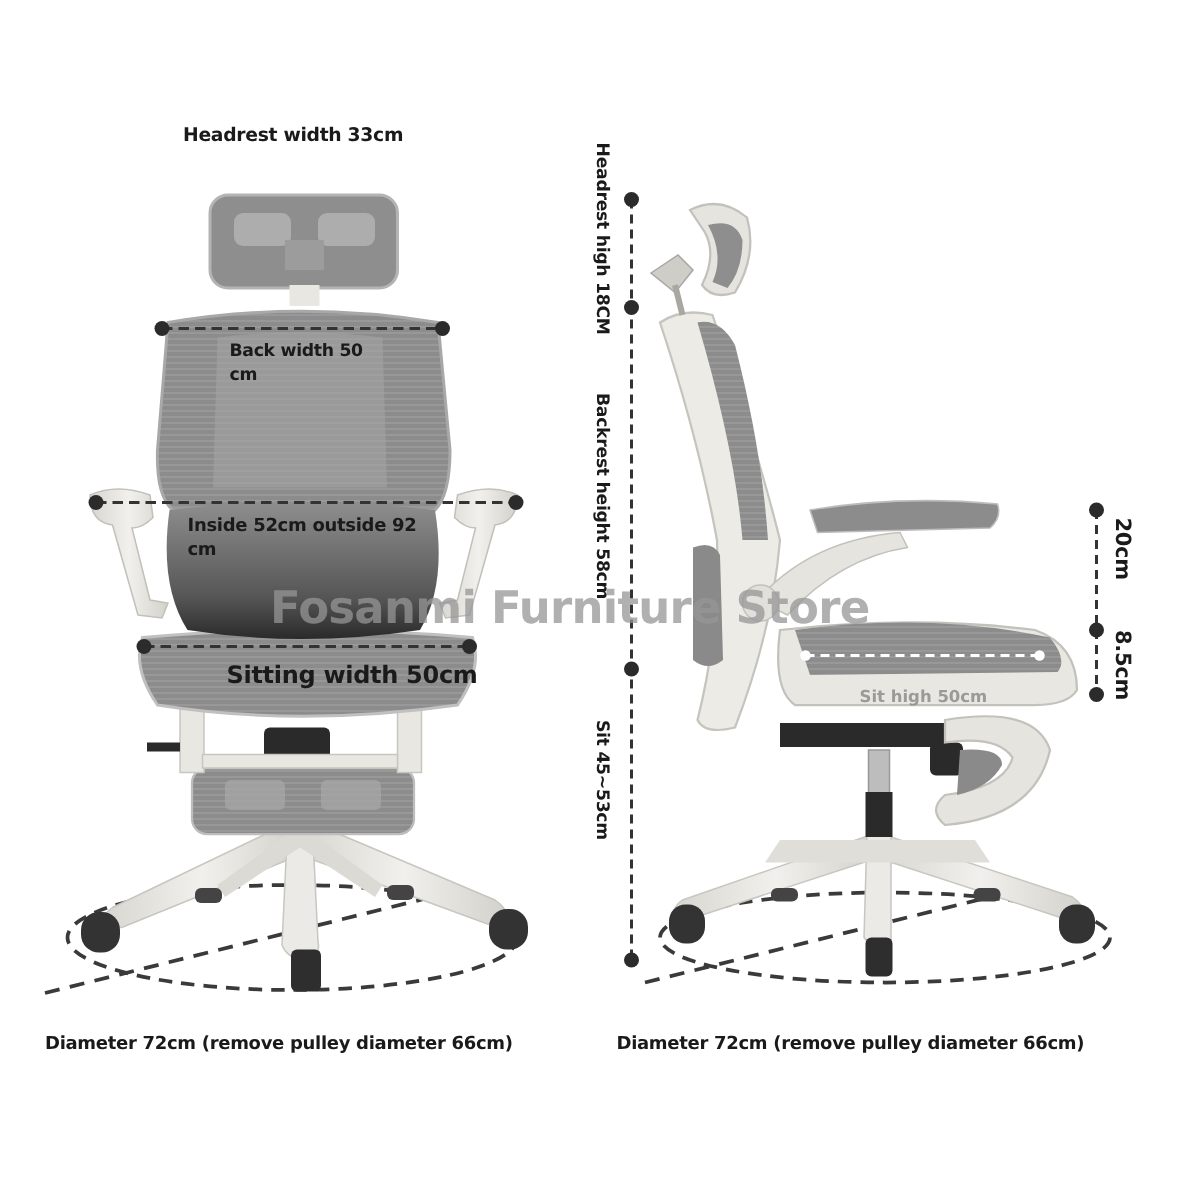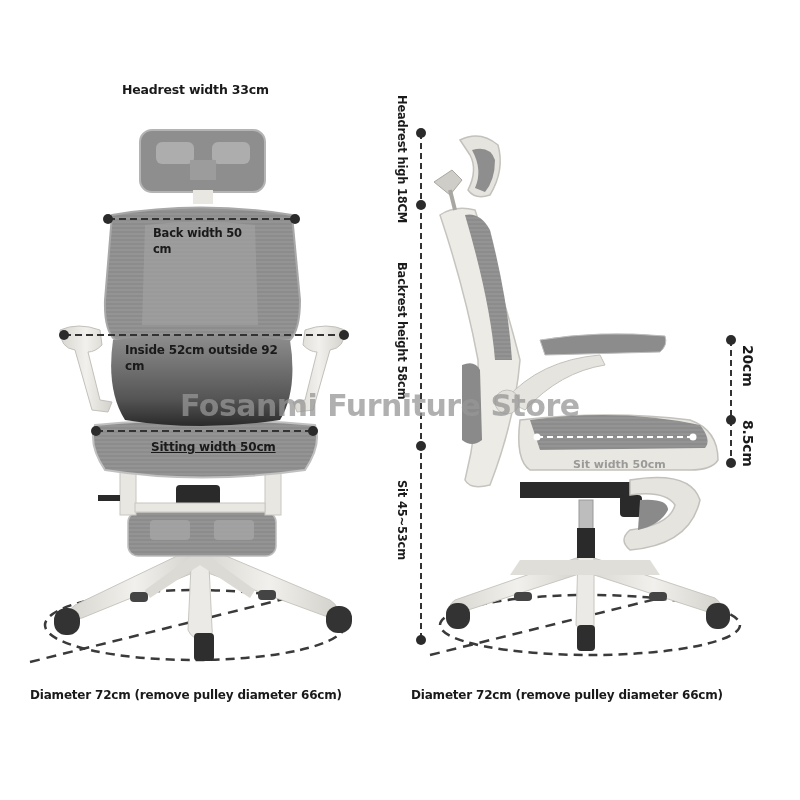--- a/index.html
+++ b/index.html
@@ -191,28 +191,28 @@
   </svg>
 
   <div class="lbl" style="left:122px;top:82px;font-size:12.5px;">Headrest width 33cm</div>
 
   <div class="lbl" style="left:153px;top:226px;font-size:11.5px;text-align:center;">Back width 50</div>
   <div class="lbl" style="left:153px;top:242px;font-size:11.5px;">cm</div>
 
   <div class="lbl" style="left:125px;top:343px;font-size:12px;">Inside 52cm outside 92</div>
   <div class="lbl" style="left:125px;top:359px;font-size:12px;">cm</div>
 
-  <div class="lbl" style="left:151px;top:440px;font-size:12px;text-decoration:underline;">Sitting width 50cm</div>
+  <div class="lbl" style="left:151px;top:440px;font-size:16px;">Sitting width 50cm</div>
 
   <div class="lbl" style="left:30px;top:688px;font-size:12px;">Diameter 72cm (remove pulley diameter 66cm)</div>
   <div class="lbl" style="left:411px;top:688px;font-size:12px;">Diameter 72cm (remove pulley diameter 66cm)</div>
 
   <div class="vert" style="left:395px;top:95px;font-size:11.5px;">Headrest high 18CM</div>
   <div class="vert" style="left:395px;top:262px;font-size:11.5px;">Backrest height 58cm</div>
   <div class="vert" style="left:395px;top:480px;font-size:11.5px;">Sit 45~53cm</div>
 
   <div class="vert" style="left:740px;top:345px;font-size:14px;">20cm</div>
   <div class="vert" style="left:740px;top:420px;font-size:14px;">8.5cm</div>
 
-  <div class="faint" style="left:573px;top:458px;">Sit width 50cm</div>
+  <div class="faint" style="left:573px;top:458px;">Sit high 50cm</div>
 
   <div class="watermark" style="left:180px;top:388px;">Fosanmi Furniture Store</div>
 </div>
 
 </body></html>

